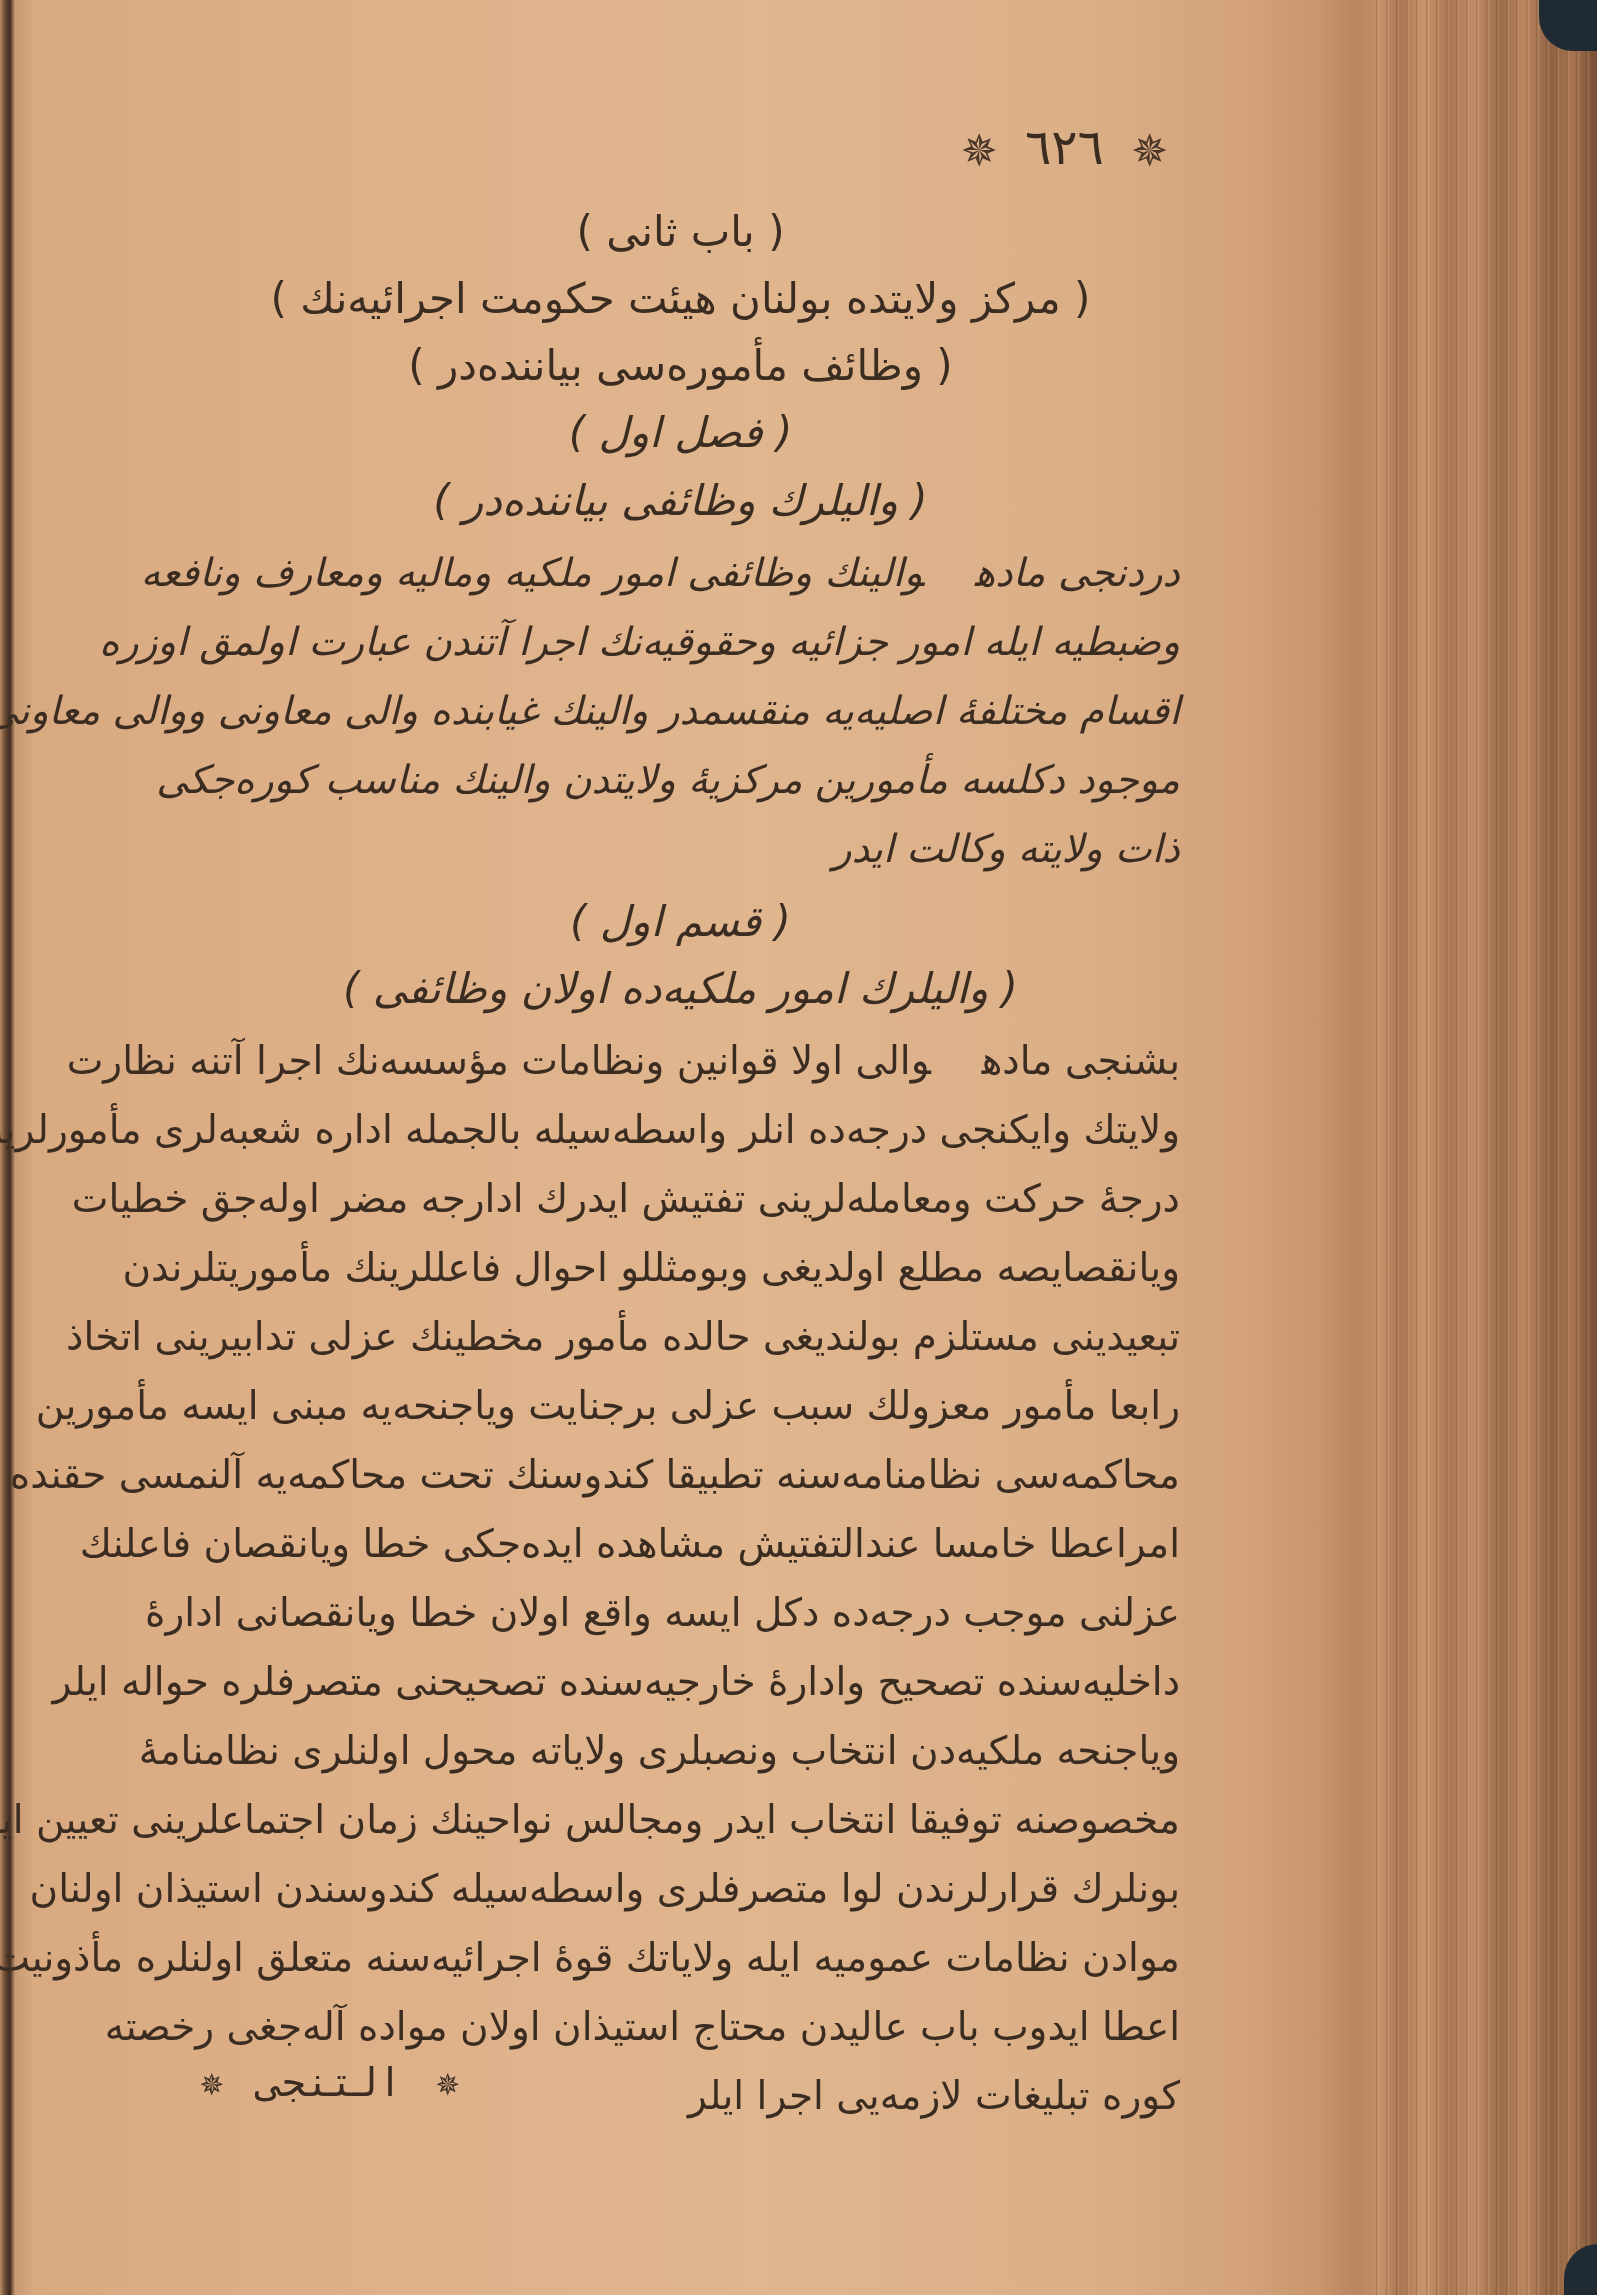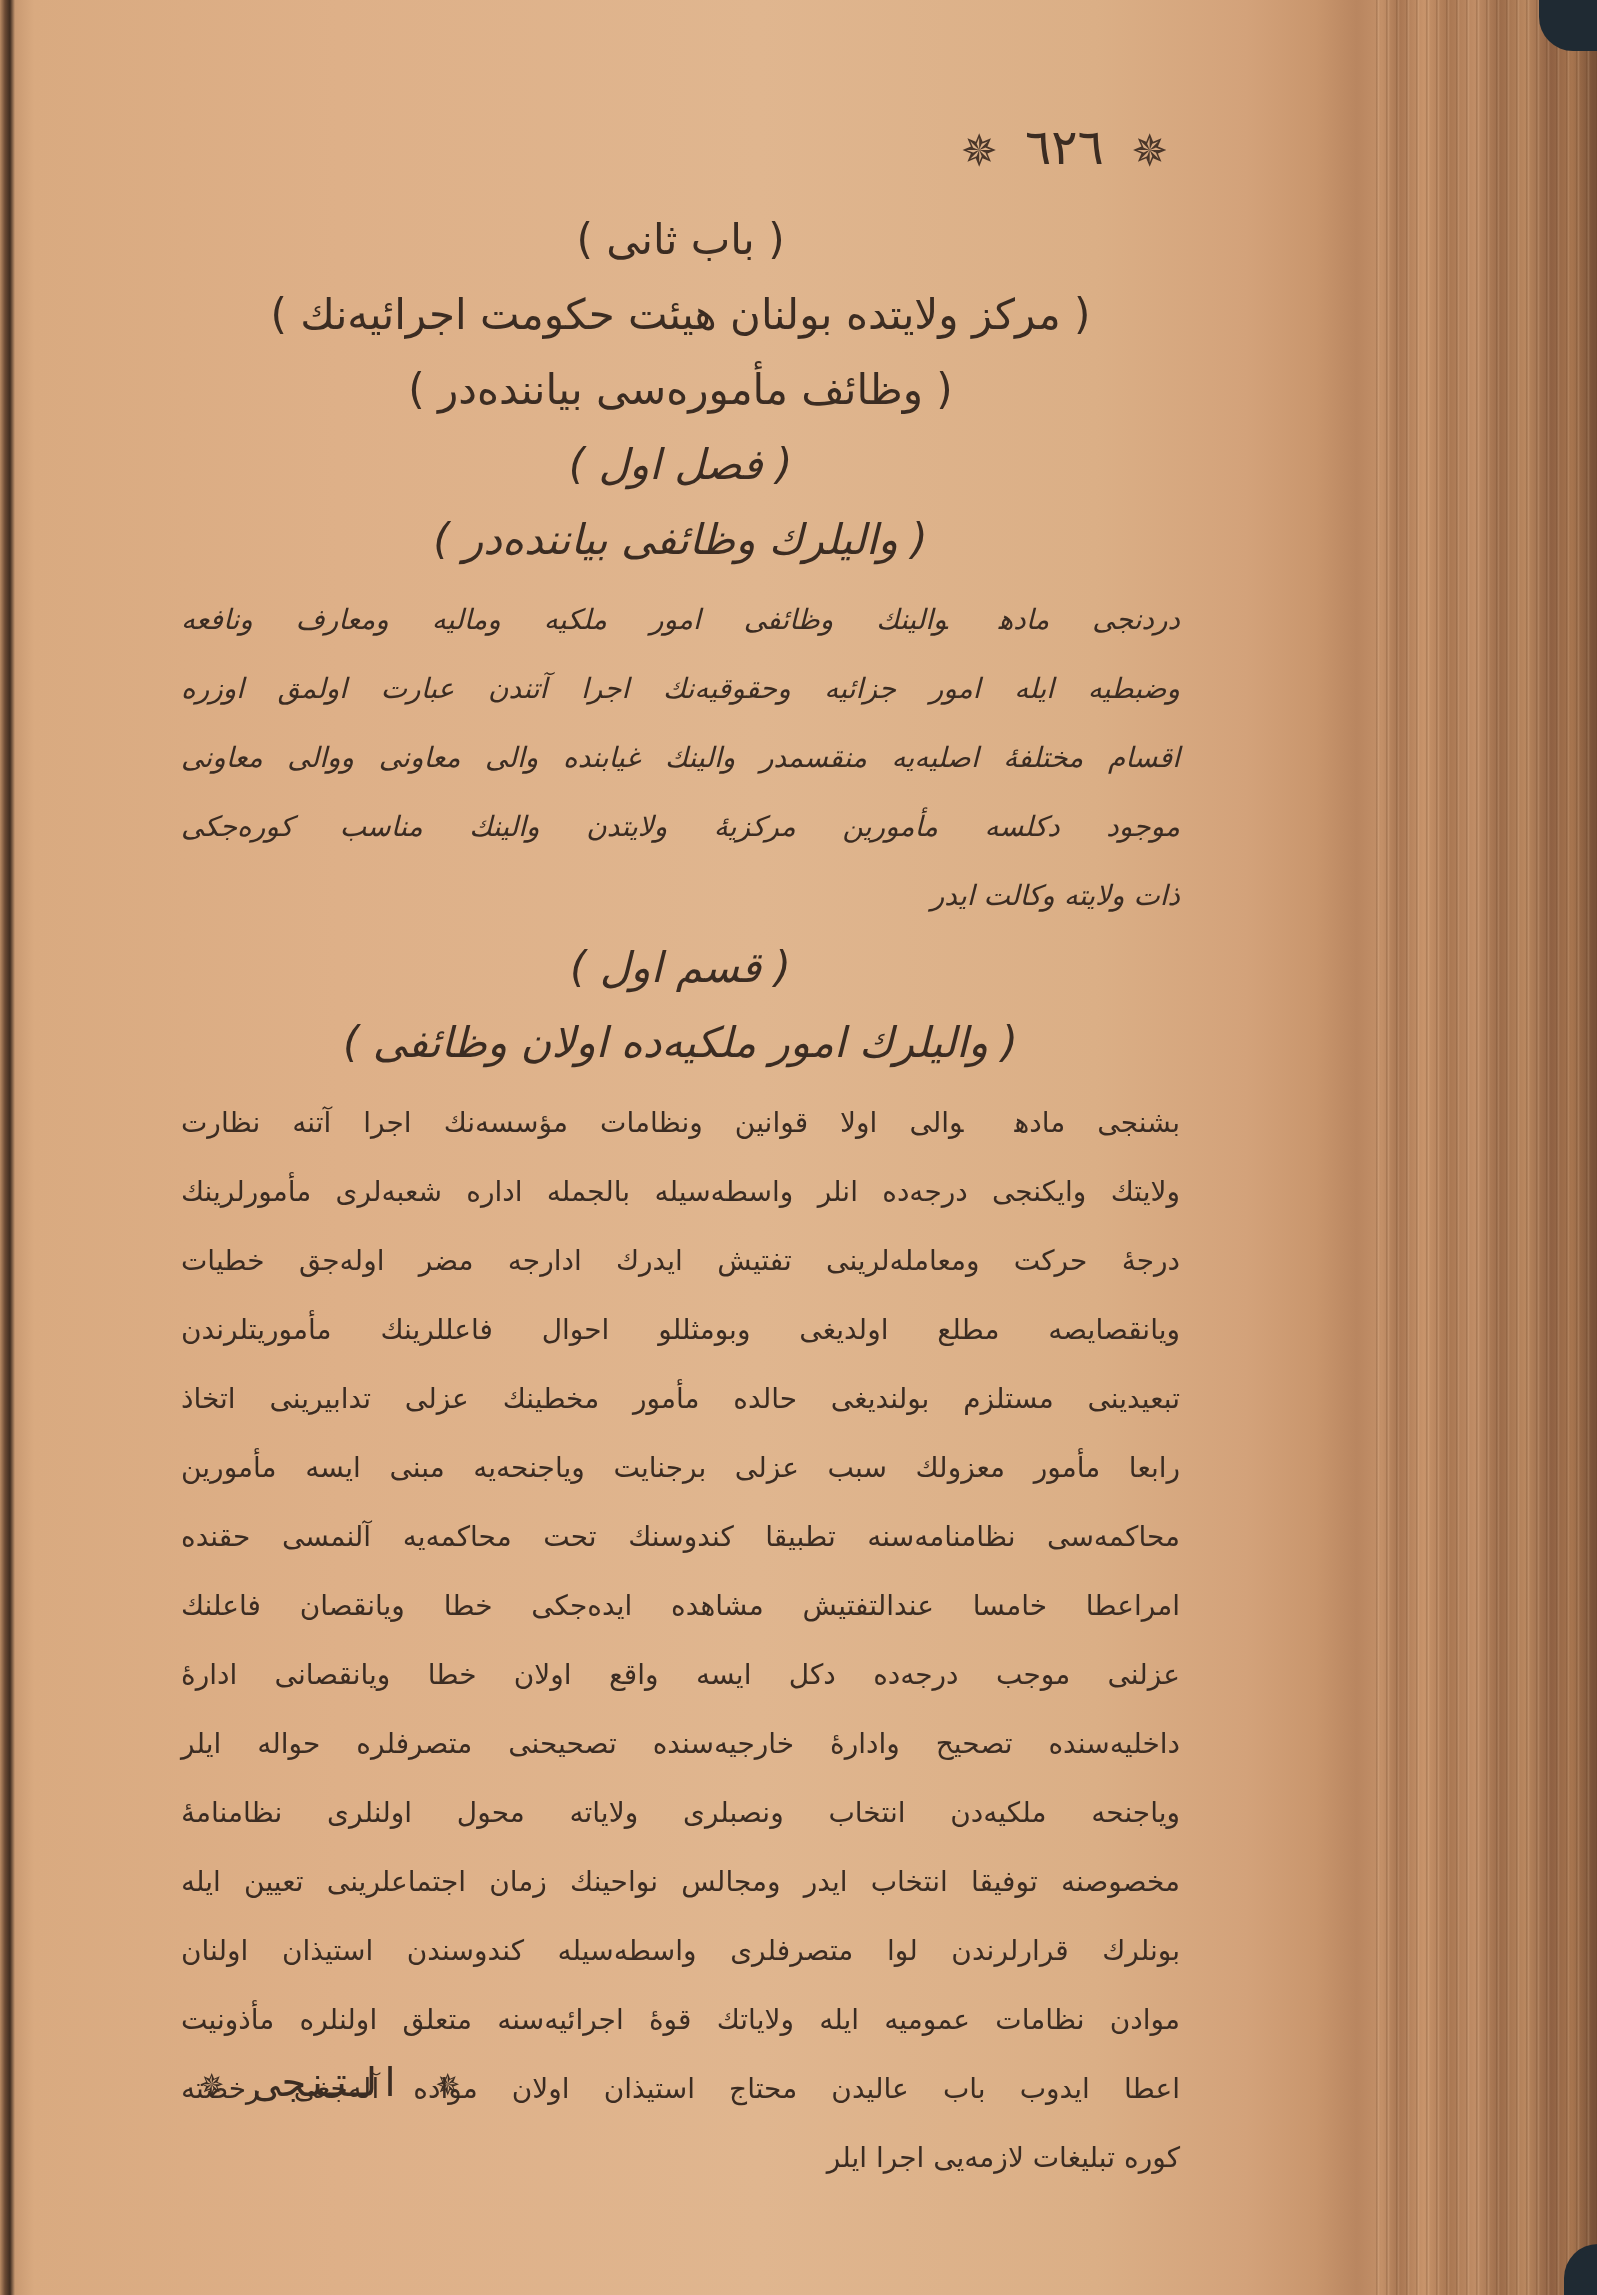--- a/index.html
+++ b/index.html
@@ -82,25 +82,25 @@
       font-size: 44px;
       color: #4a3629;
       margin: 0 11.8px;
       vertical-align: middle;
     }
     .heading {
       text-align: center;
       font-size: 42px;
       line-height: 59px;
       font-family: "DejaVu Sans", sans-serif;
-      margin: 16px;
+      margin: 8px;
       white-space: nowrap;
     }
     .paragraph {
-      font-size: 28px;
+      font-size: 39px;
       line-height: 69px;
       text-align: justify;
       text-align-last: right;
       margin: 0;
       font-family: "DejaVu Sans", sans-serif;
     }
     .line {
       display: block;
       white-space: nowrap;
       text-align: justify;

